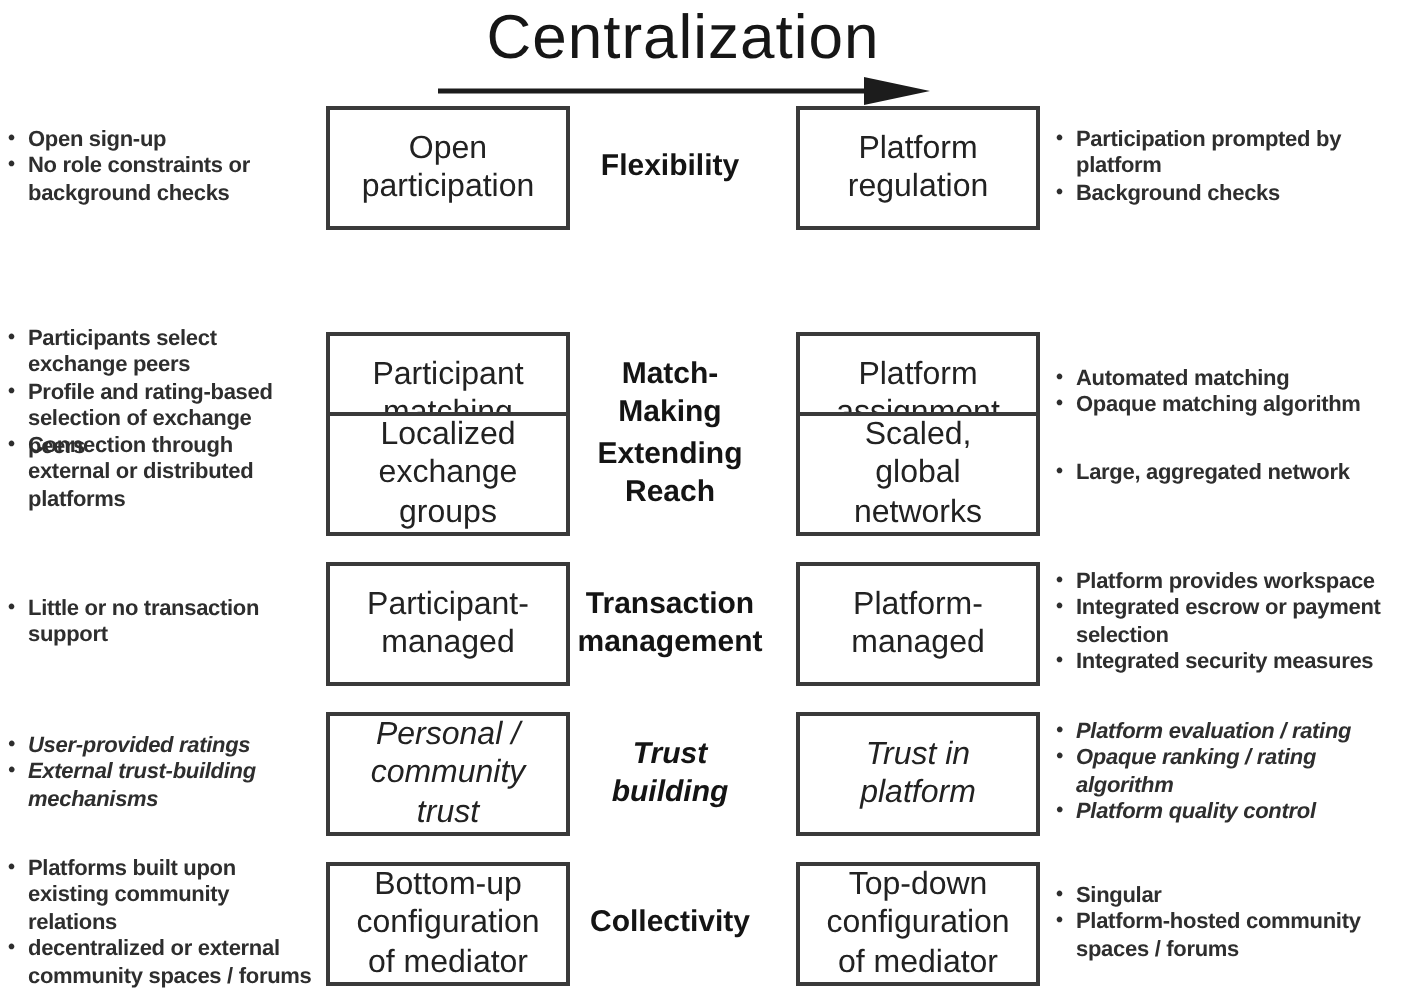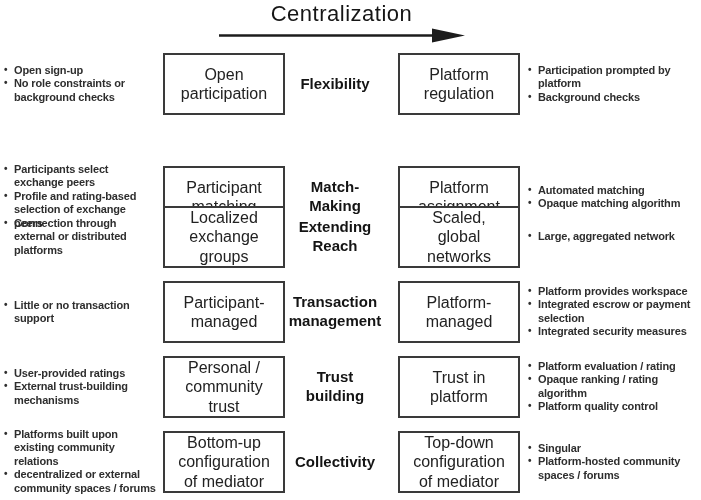--- a/index.html
+++ b/index.html
@@ -13,21 +13,21 @@
   }
   .page { position: absolute; inset: 0; }
 
   
   .hdr {
     position: absolute;
     left: 163px; width: 357px; top: 0;
     text-align: center;
   }
   .title {
-    font-size: 22px;
+    font-size: 31px;
     font-weight: 400;
     letter-spacing: 0.5px;
     color: #161616;
     line-height: 1.1;
     padding-top: 2px;
     white-space: nowrap;
   }
   .arrow { display: block; margin: 1px auto 0 auto; }
 
   
@@ -165,21 +165,21 @@
 management</div>
     <div class="box rightbox">Platform-
 managed</div>
     <ul class="bullets right">
           <li>Platform provides workspace</li>
           <li>Integrated escrow or payment selection</li>
           <li>Integrated security measures</li>
         </ul>
   </div>
 
-  <div class="row" style="top: 356px;">
+  <div class="row" style="top: 356px; font-style: italic;">
     <ul class="bullets left">
           <li>User-provided ratings</li>
           <li>External trust-building mechanisms</li>
         </ul>
     <div class="box leftbox">Personal /
 community
 trust</div>
     <div class="center">Trust
 building</div>
     <div class="box rightbox">Trust in

